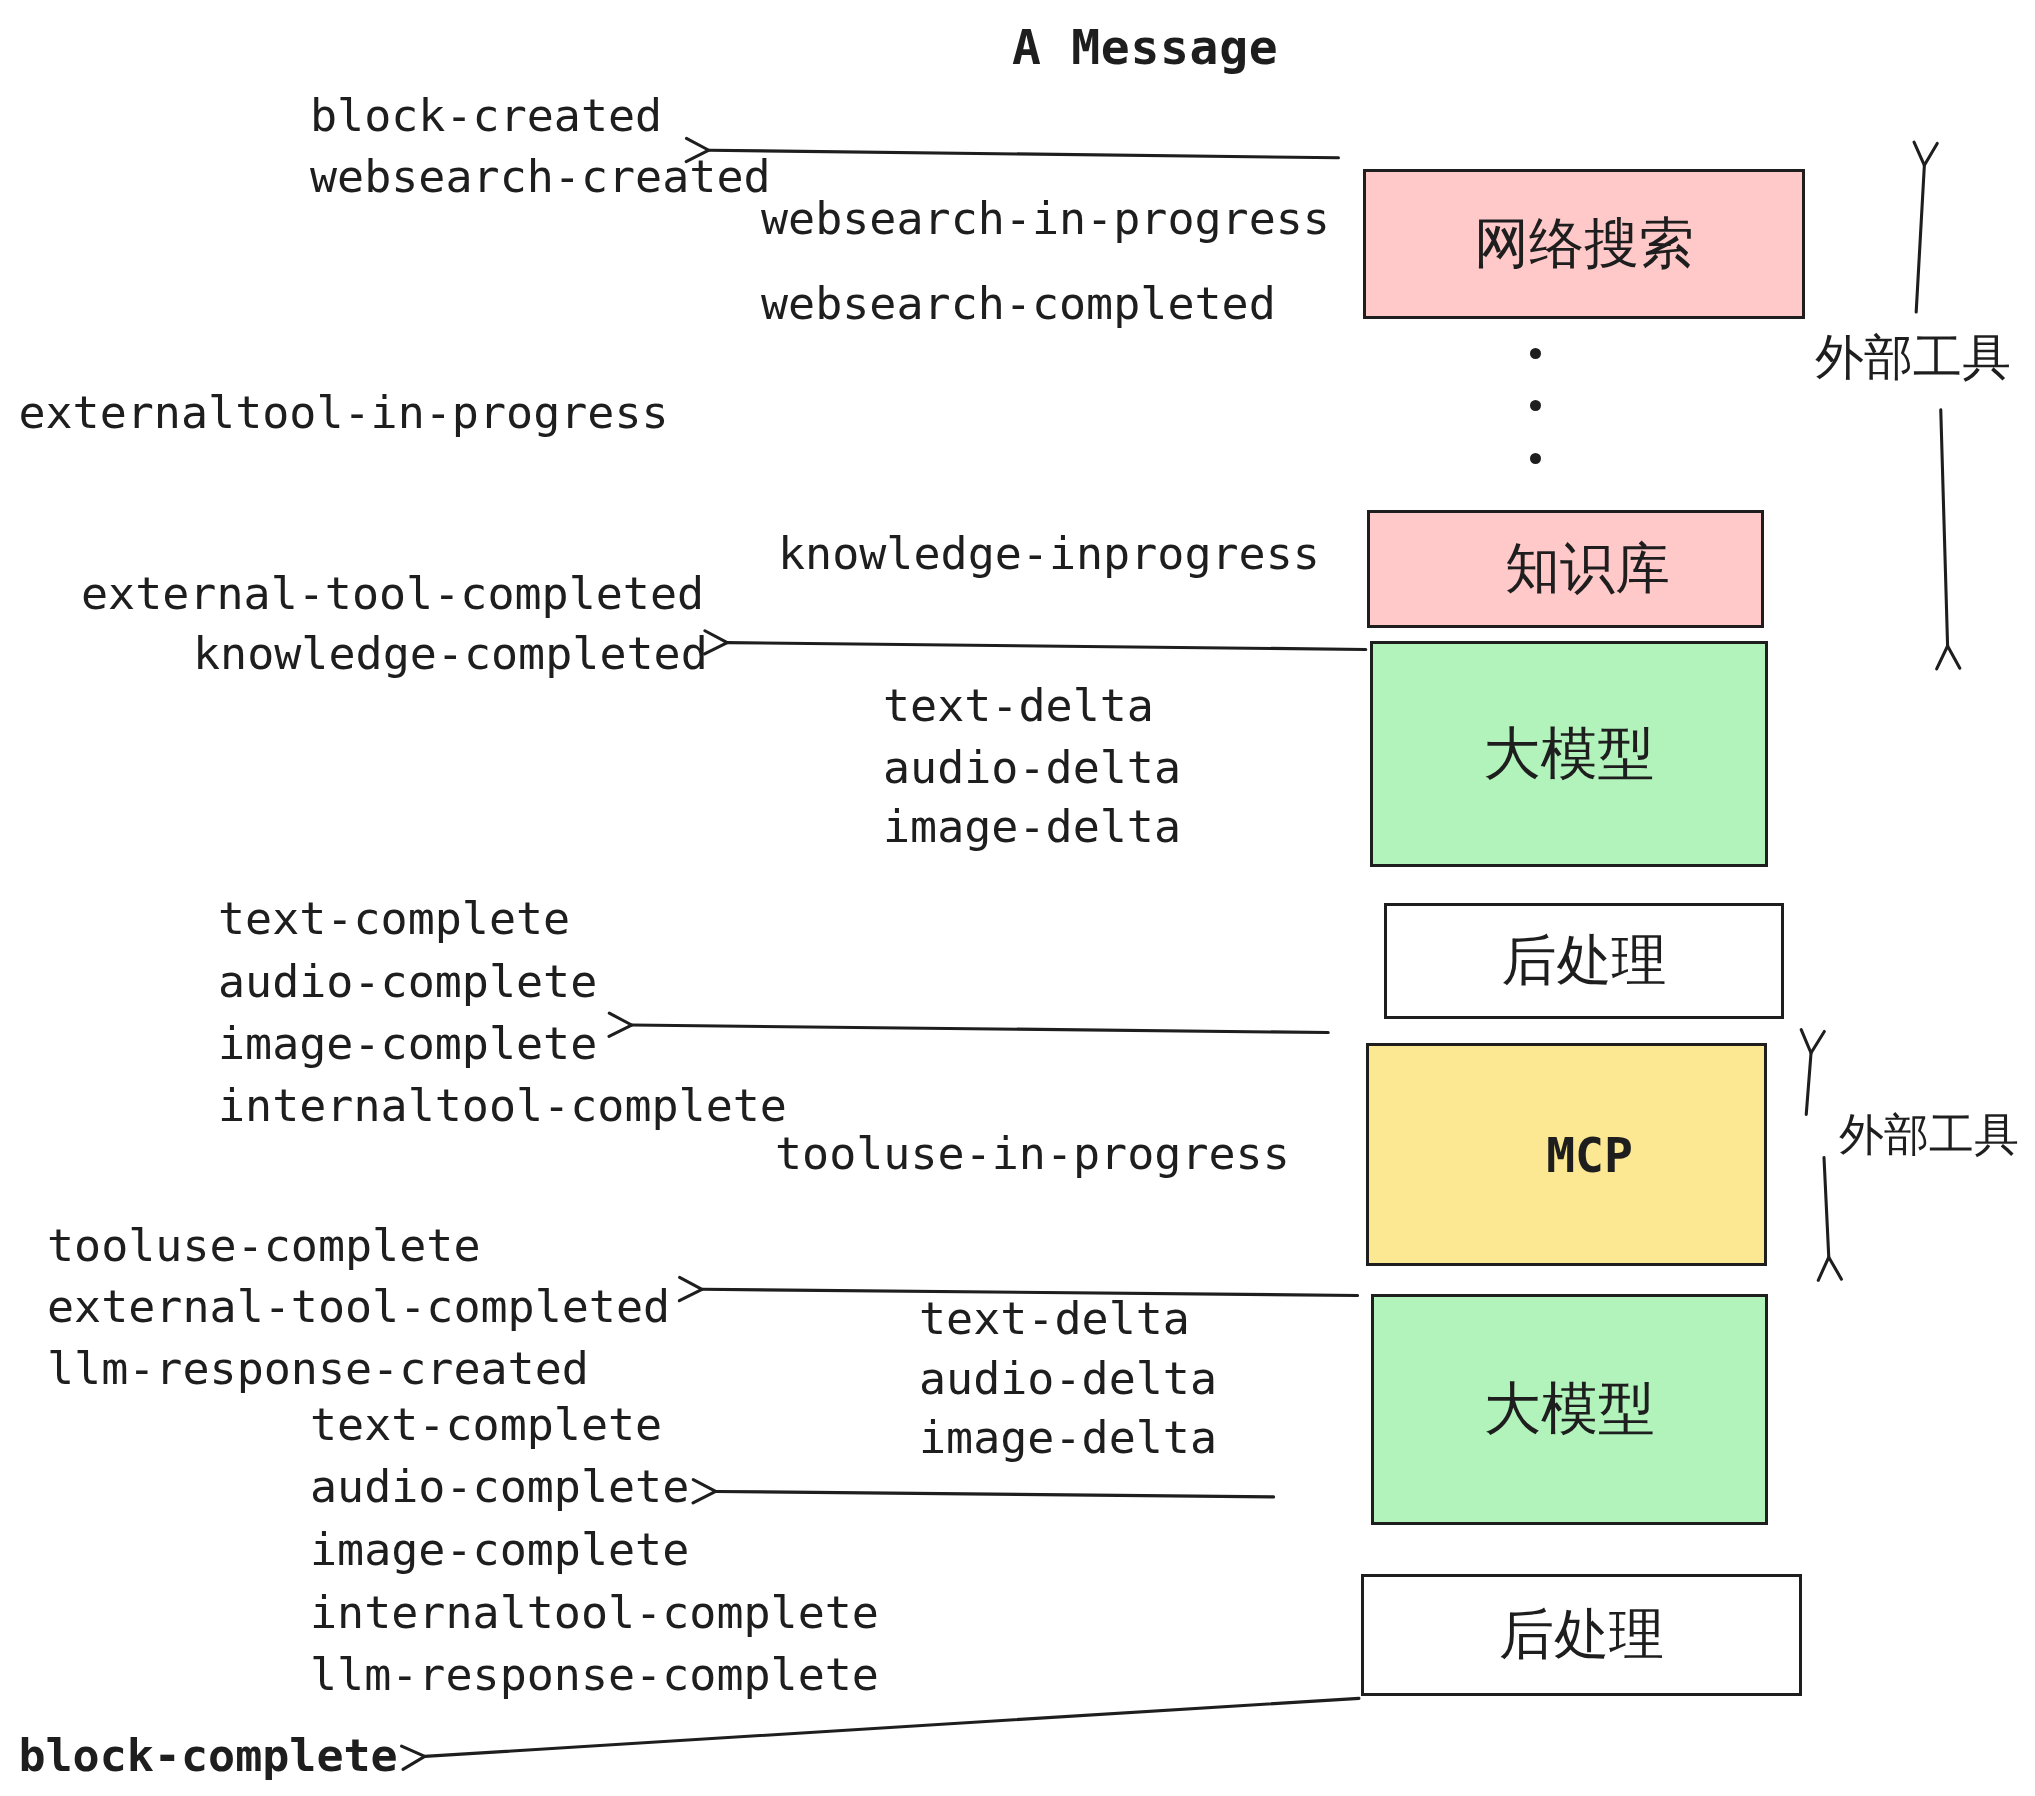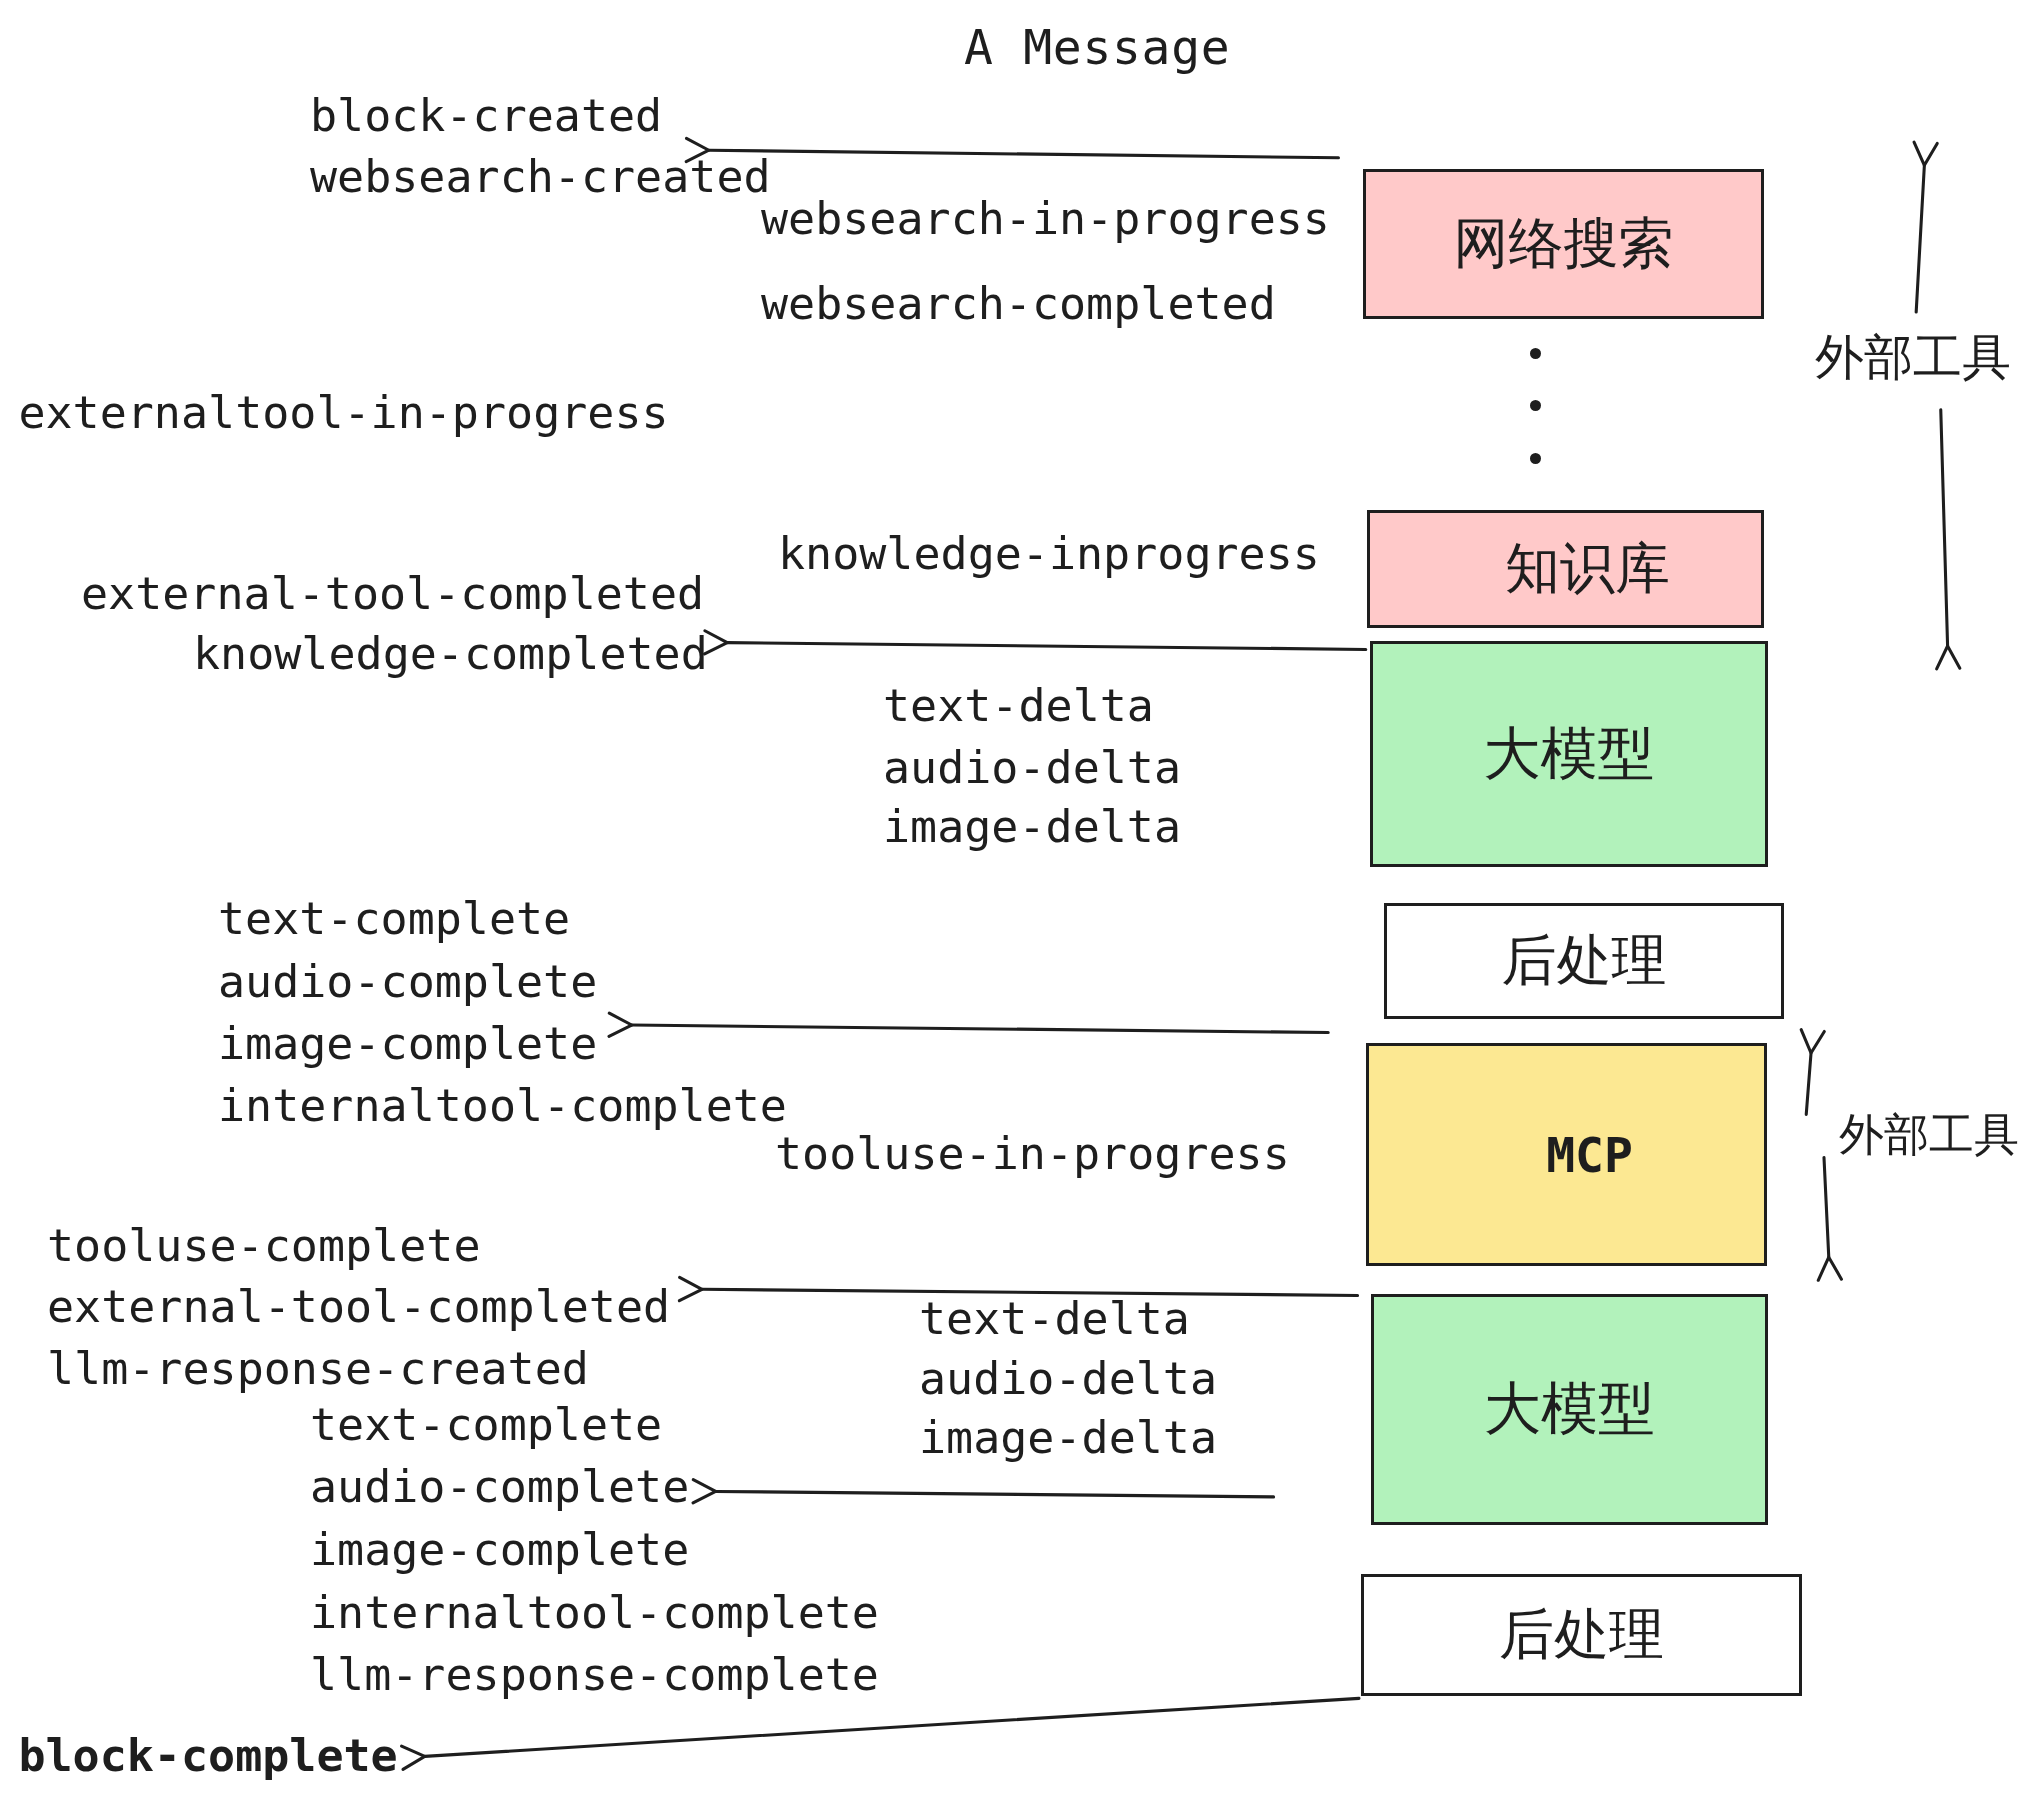--- a/index.html
+++ b/index.html
@@ -8,23 +8,24 @@
     width:2035px;height:1796px;
     background:#ffffff;
     overflow:hidden;
     font-family:"DejaVu Sans Mono","Liberation Mono",monospace;
     color:#1e1e1e;
   }
   #arrow-layer{position:absolute;left:0;top:0;width:2035px;height:1796px;pointer-events:none;}
   .page-title{
     position:absolute;
     font-size:48px;
-    font-weight:normal;
+    font-weight:bold;
     white-space:nowrap;
     letter-spacing:0.7px;
+    margin-left:48px;
   }
   .event-label{
     position:absolute;
     font-size:45px;
     line-height:1.08;
     white-space:nowrap;
   }
   .node-box{
     position:absolute;
     box-sizing:border-box;
@@ -74,21 +75,21 @@
         <line x1="2806" y1="457" x2="2818" y2="242" stroke="#1e1e1e" stroke-width="4.5" stroke-linecap="round" marker-end="url(#open-arrowhead)"></line>
         <line x1="2842" y1="600" x2="2852" y2="946" stroke="#1e1e1e" stroke-width="4.5" stroke-linecap="round" marker-end="url(#open-arrowhead)"></line>
         <line x1="2645" y1="1632" x2="2652" y2="1542" stroke="#1e1e1e" stroke-width="4.5" stroke-linecap="round" marker-end="url(#open-arrowhead)"></line>
         <line x1="2671" y1="1695" x2="2678" y2="1841" stroke="#1e1e1e" stroke-width="4.5" stroke-linecap="round" marker-end="url(#open-arrowhead)"></line>
       </g>
   </svg>
 
   <div class="page-title" style="left:964px;top:19px;">A Message</div>
 
   <div id="boxes-layer">
-      <div class="node-box" style="left: 1363px; top: 169px; width: 401px; height: 150px; background: rgb(255, 201, 201);">
+      <div class="node-box" style="left: 1363px; top: 169px; width: 442px; height: 150px; background: rgb(255, 201, 201);">
         <span class="box-label" style="font-size: 55px;">网络搜索</span>
       </div>
       <div class="node-box" style="left: 1367px; top: 510px; width: 397px; height: 118px; background: rgb(255, 201, 201);">
         <span class="box-label" style="font-size: 55px; margin-left: 44px;">知识库</span>
       </div>
       <div class="node-box" style="left: 1370px; top: 641px; width: 398px; height: 226px; background: rgb(178, 242, 187);">
         <span class="box-label" style="font-size: 57px;">大模型</span>
       </div>
       <div class="node-box" style="left: 1384px; top: 903px; width: 400px; height: 116px; background: rgb(255, 255, 255);">
         <span class="box-label" style="font-size: 55px;">后处理</span>

